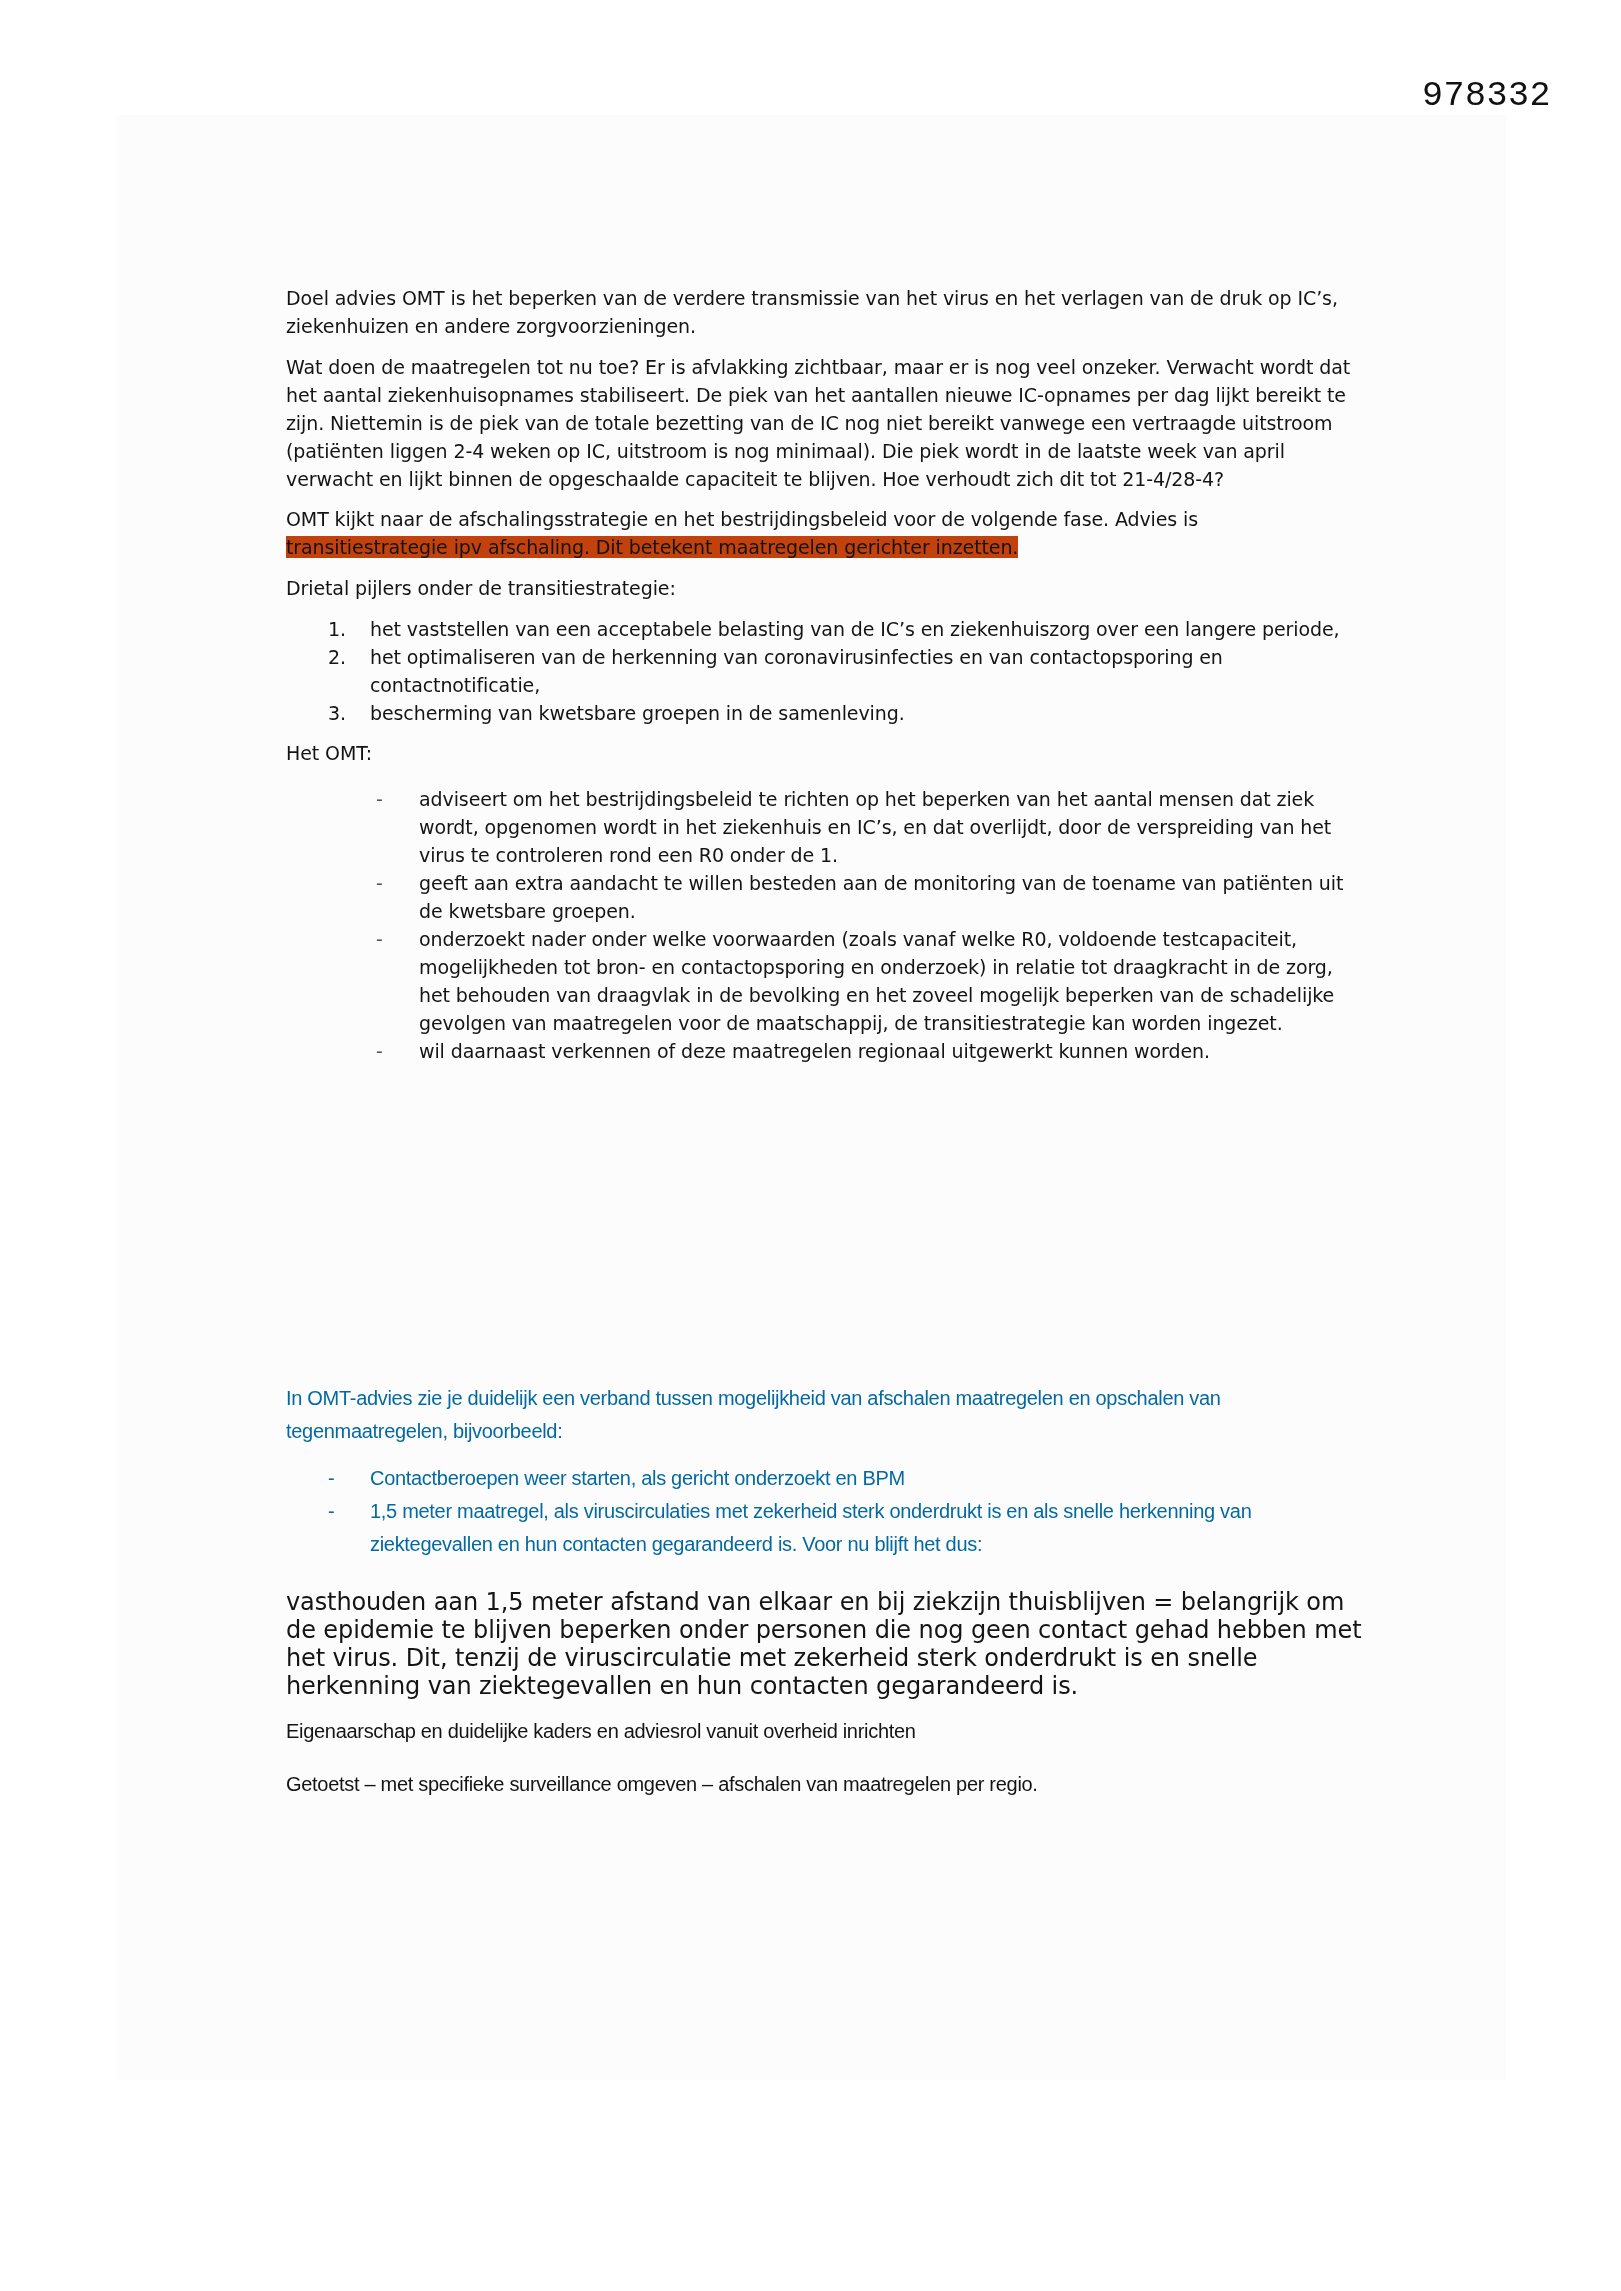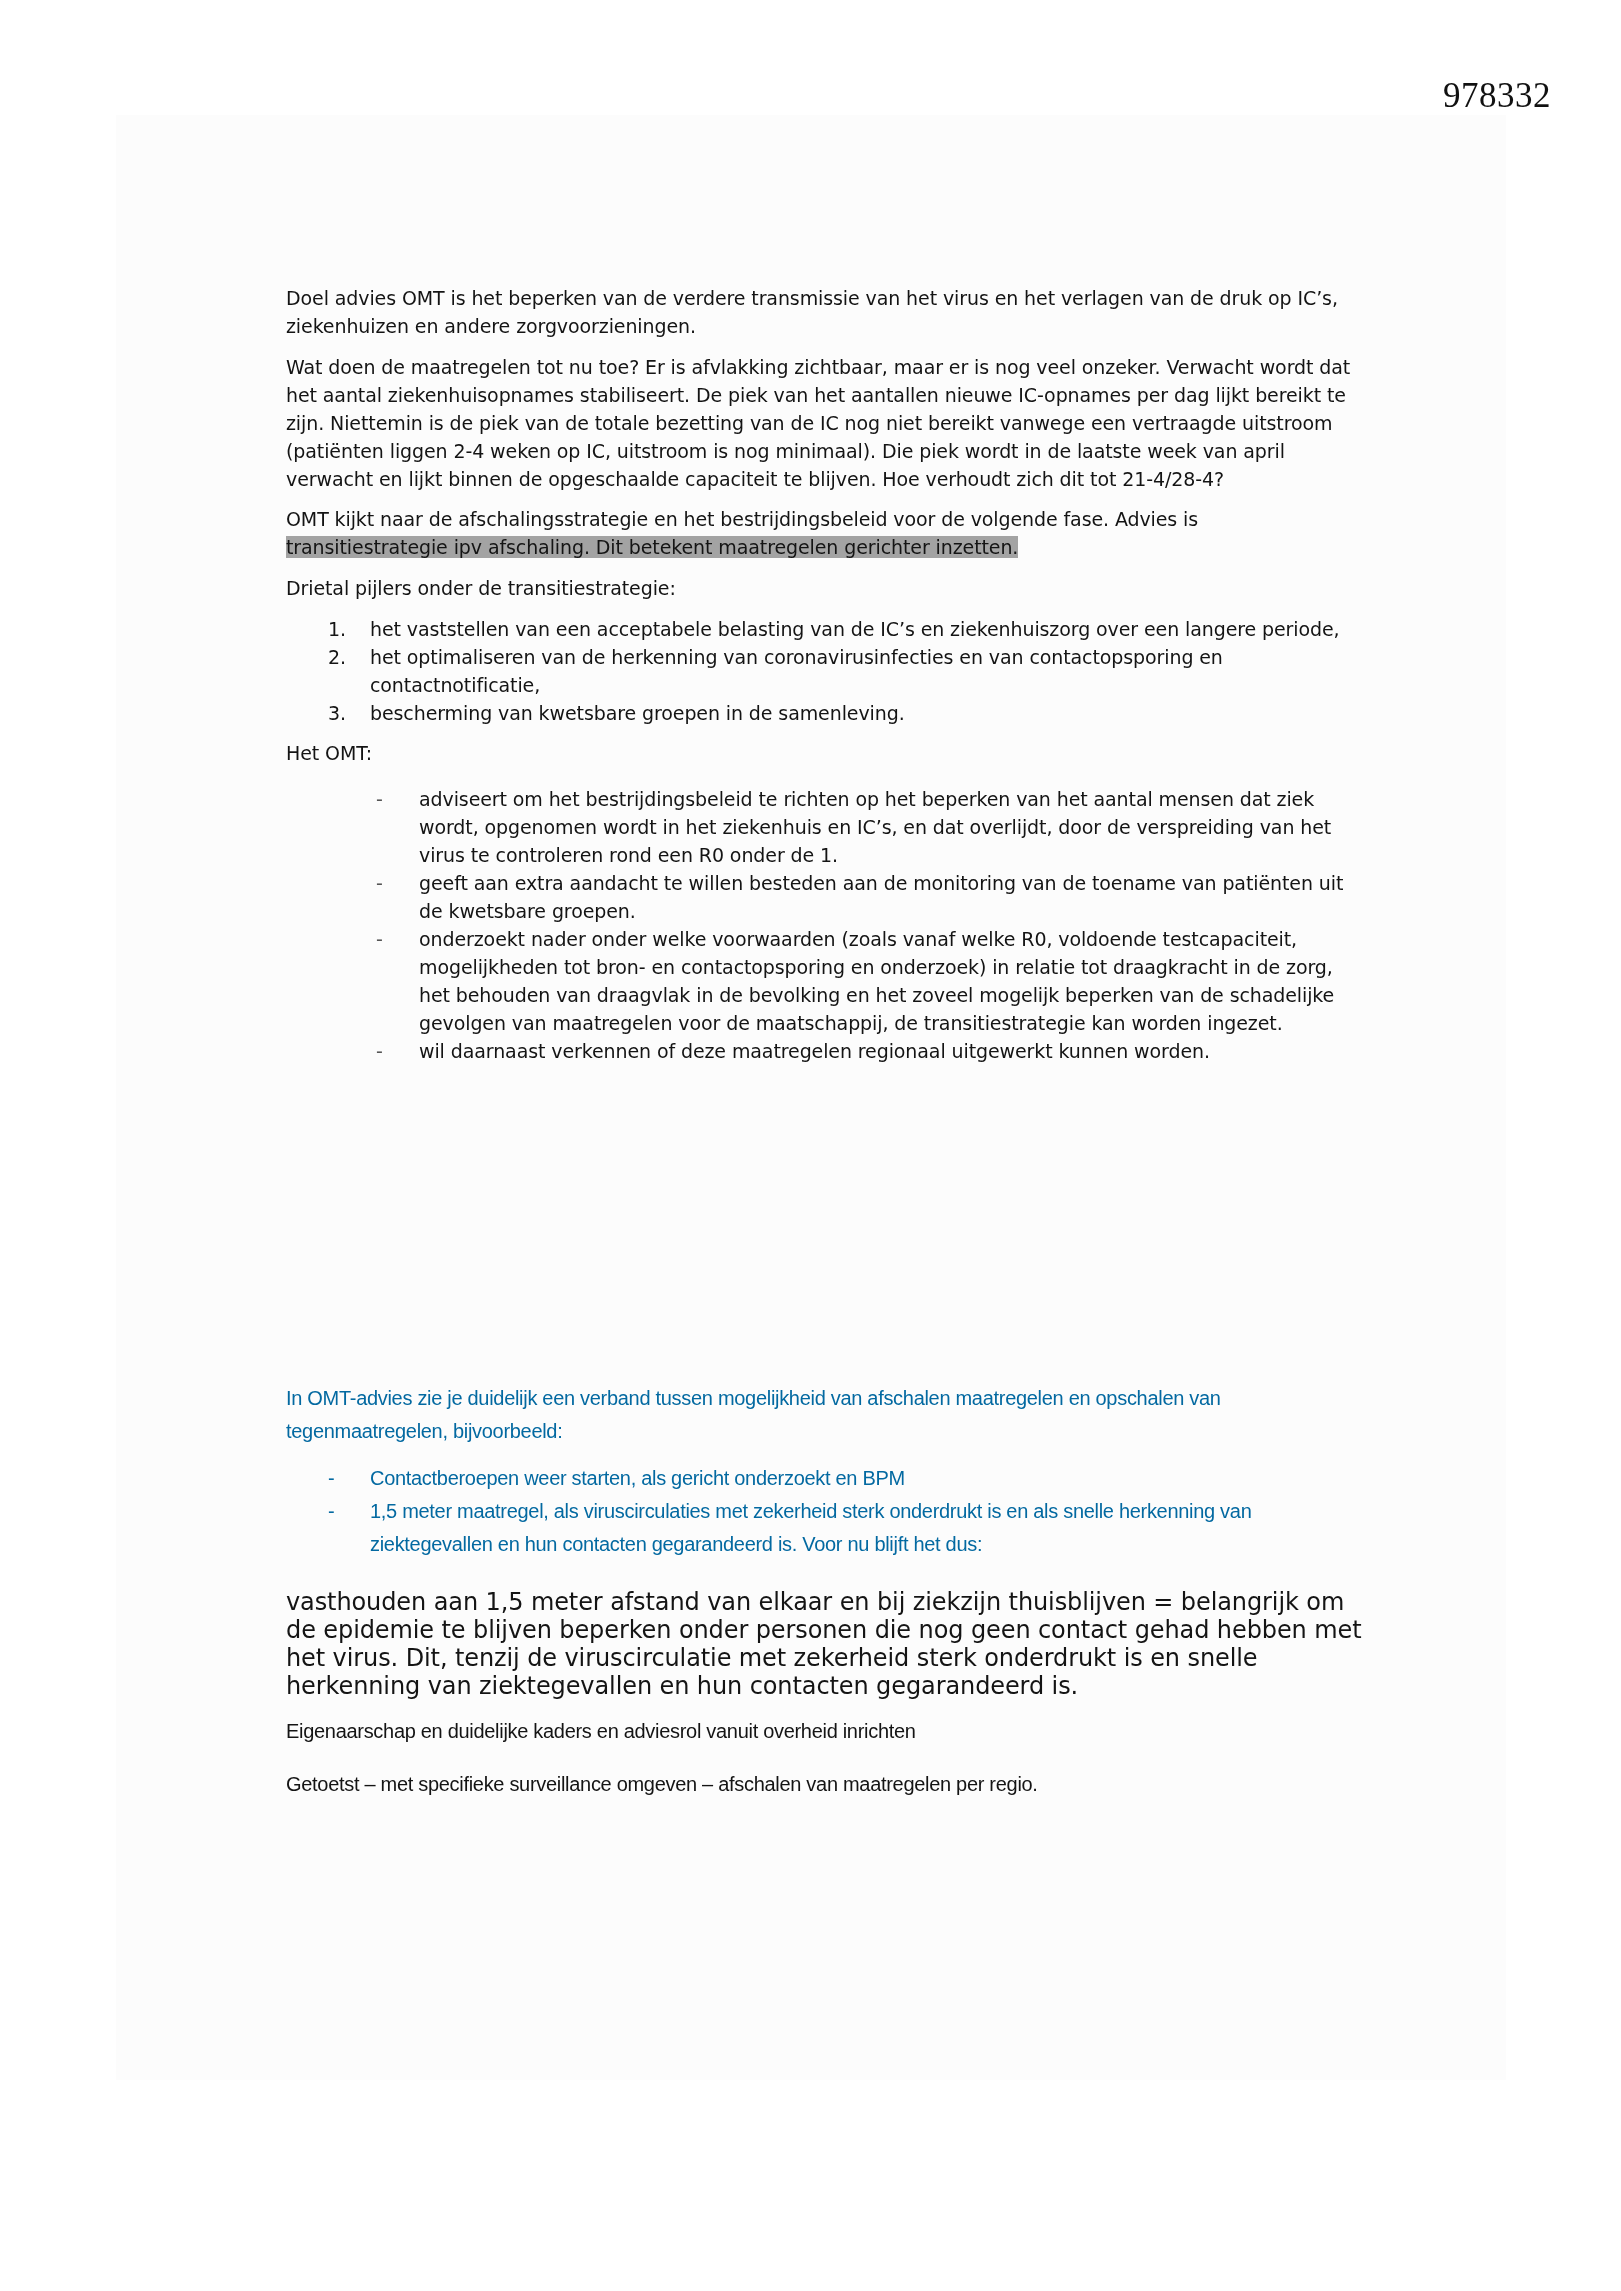--- a/index.html
+++ b/index.html
@@ -11,21 +11,21 @@
       width: 1621px;
       height: 2292px;
       position: relative;
       overflow: hidden;
       color: #111111;
     }
     .doc-number {
       position: absolute;
       top: 76px;
       right: 70px;
-      font-family: Liberation Serif, serif;
+      font-family: Liberation Mono, monospace;
       font-size: 35px;
       color: #111;
       letter-spacing: 0.5px;
     }
     .scan-panel {
       position: absolute;
       left: 116px;
       top: 115px;
       width: 1390px;
       height: 1965px;
@@ -39,21 +39,21 @@
       font-family: "DejaVu Sans", sans-serif;
       font-size: 19px;
       line-height: 28px;
       color: #141414;
       letter-spacing: -0.1px;
     }
     .section-a p {
       margin: 0 0 12.7px 0;
     }
     .hl {
-      background: #a3a3a3;
+      background: #c2410c;
     }
     ol.pillars {
       list-style: none;
       margin: 0 0 12.7px 0;
       padding: 0;
     }
     ol.pillars li {
       position: relative;
       padding-left: 84px;
     }

